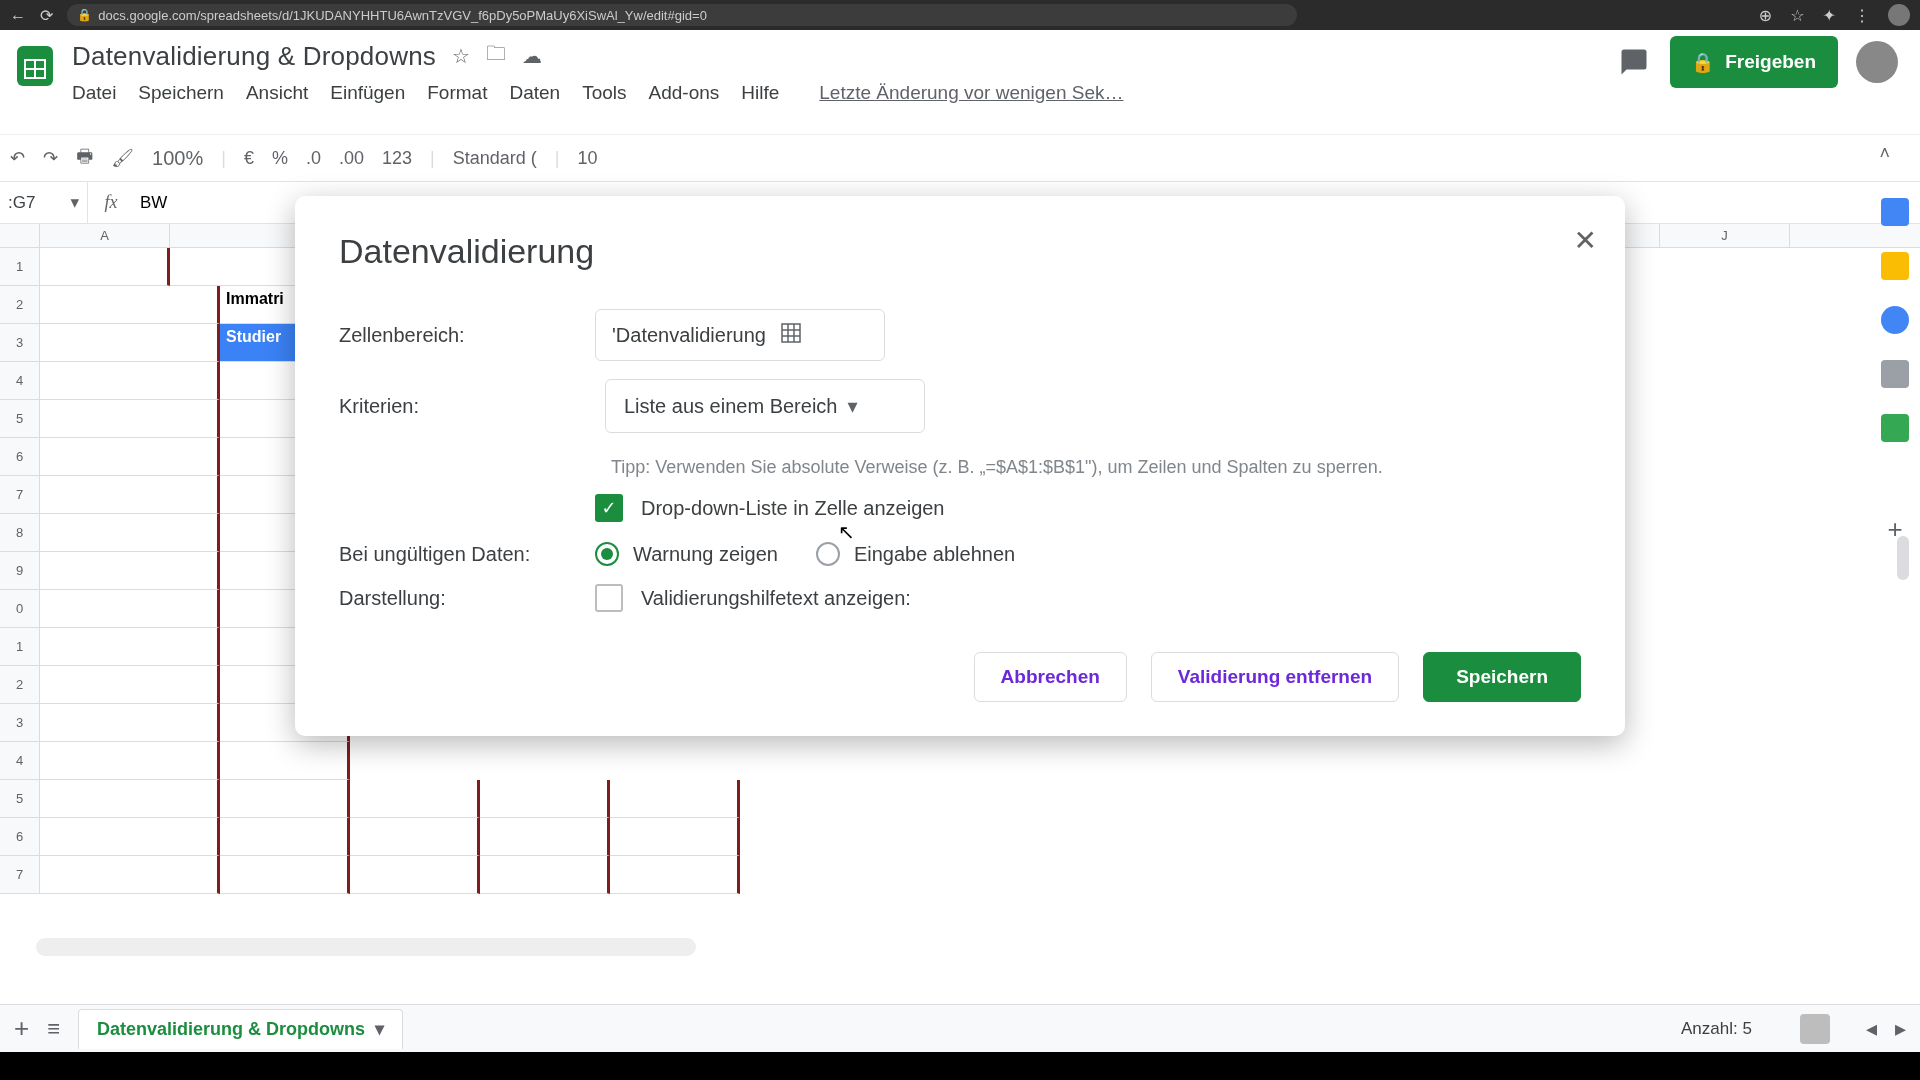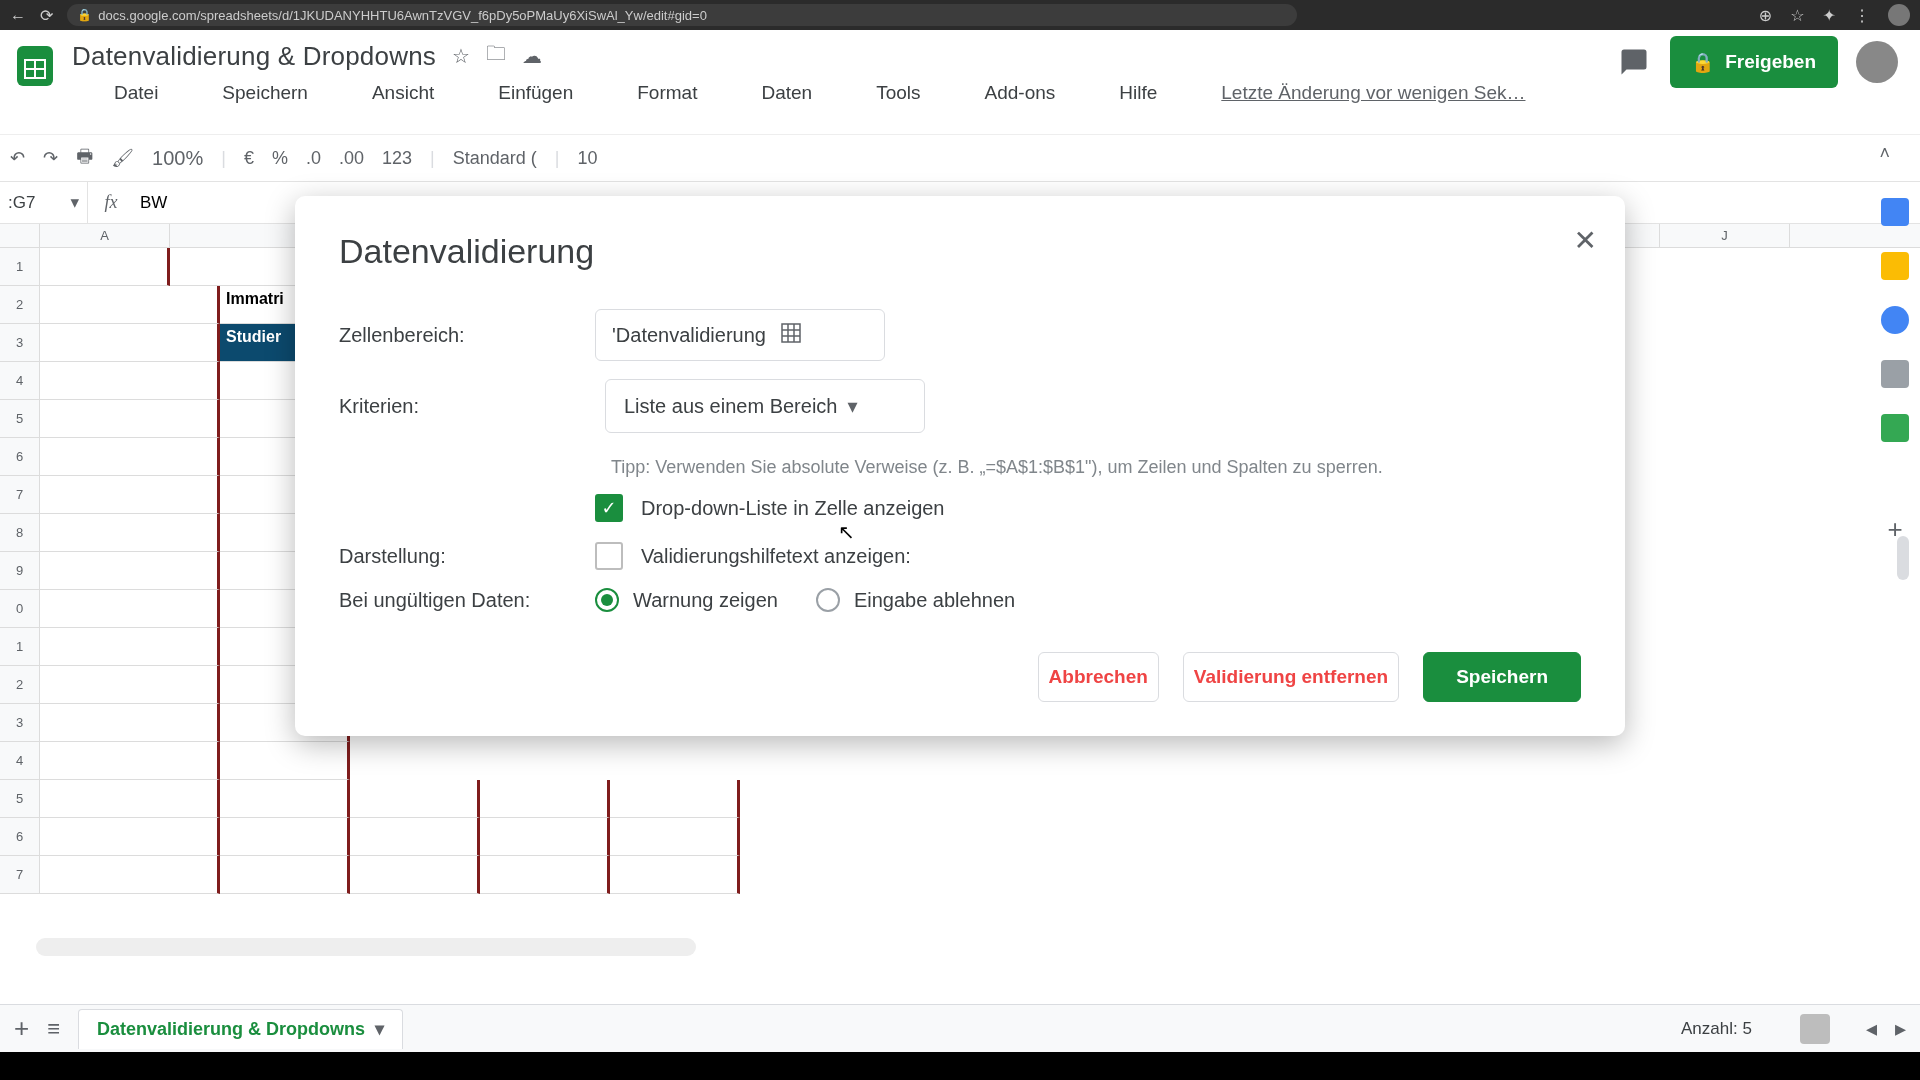--- a/index.html
+++ b/index.html
@@ -17,21 +17,21 @@
 
 
 .header { display: flex; align-items: flex-start; padding: 6px 10px 0 10px; height: 104px; }
 .logo { width: 50px; height: 60px; border-radius: 10px; display: flex; align-items: center; justify-content: center; margin-right: 12px; color: #fff; font-size: 28px; }
 .logo svg { width: 44px; height: 44px; }
 .title-block { flex: 0 0 auto; }
 .doc-title-row { display: flex; align-items: center; gap: 16px; height: 40px; }
 .doc-title { font-size: 26px; color: #3c4043; letter-spacing: .2px; }
 .title-icon { color: #5f6368; font-size: 20px; }
 .menubar { display: flex; gap: 22px; margin-top: 6px; font-size: 19px; color: #3c4043; }
-.menubar span { cursor: pointer; margin-left: 42px; }
+.menubar span { cursor: pointer; }
 .last-edit { color: #5f6368; text-decoration: underline; margin-left: 18px; font-size: 19px; }
 .header-right { margin-left: auto; display: flex; align-items: center; gap: 18px; padding-right: 12px; }
 .comment-icon { width: 36px; height: 36px; color: #5f6368; display:flex; align-items:center; justify-content:center; }
 .share-btn { background: #1a8e3e; color: #fff; border: none; border-radius: 6px; height: 52px; padding: 0 22px; font-size: 19px; font-weight: 600; display: flex; align-items: center; gap: 10px; }
 .avatar { width: 42px; height: 42px; border-radius: 50%; background: #888; }
 
 
 .toolbar { height: 48px; border-top: 1px solid #eee; border-bottom: 1px solid #e3e3e3; display: flex; align-items: center; padding: 0 10px; gap: 18px; color: #5f6368; font-size: 18px; position: relative; }
 .tool { color:#5f6368; }
 .zoom { font-size:20px; }
@@ -47,21 +47,21 @@
 
 .grid-wrap { position: relative; height: calc(100% - 104px - 48px - 42px - 48px); }
 .col-headers { display: flex; height: 24px; background:#f8f9fa; border-bottom:1px solid #dcdcdc;}
 .corner { width: 40px; border-right:1px solid #dcdcdc;}
 .col-h { width: 130px; border-right: 1px solid #dcdcdc; display:flex; align-items:center; justify-content:center; font-size:13px; color:#5f6368;}
 .rows { position:absolute; top:24px; left:0; }
 .row { display:flex; height:38px; }
 .row-h { width:40px; border-right:1px solid #dcdcdc; border-bottom:1px solid #dcdcdc; background:#f8f9fa; display:flex; align-items:center; justify-content:center; font-size:13px; color:#5f6368;}
 .cell { width:130px; border-right:3px solid #7f1d1d; border-bottom:1px solid #dcdcdc; padding:4px 6px; font-size:16px;}
 .cell.b { font-weight:700;}
-.cell.sel { background:#0c4a6e; color:#fff; font-weight:700;}
+.cell.sel { background:#3b82f6; color:#fff; font-weight:700;}
 
 
 .dialog { position: absolute; left: 295px; top: 166px; width: 1330px; background:#fff; border-radius: 10px; box-shadow: 0 8px 30px rgba(0,0,0,.28); padding: 36px 44px 34px 44px; }
 .dlg-title { font-size: 34px; color:#3c4043; margin-bottom: 38px;}
 .dlg-close { position:absolute; top: 28px; right: 28px; color:#5f6368; font-size: 28px; cursor:pointer;}
 .dlg-row { display:flex; align-items:center; margin-bottom: 18px; }
 .dlg-label { width: 256px; font-size: 20px; color:#3c4043; }
 .pill { border:1px solid #dadce0; border-radius:6px; height:52px; display:flex; align-items:center; padding: 0 16px; font-size:20px; color:#3c4043; }
 .pill .grid-icon { margin-left: 14px; color:#5f6368;}
 .sel-pill { border:1px solid #dadce0; border-radius:6px; height:54px; display:flex; align-items:center; padding:0 18px; font-size:20px; color:#3c4043; gap:10px;}
@@ -72,21 +72,21 @@
 .chk-row { display:flex; align-items:center; gap:18px; margin-left:256px; margin-bottom: 20px;}
 .chk { width:28px; height:28px; border-radius:3px; border:2px solid #bdbdbd; display:flex; align-items:center; justify-content:center;}
 .chk.checked { background:#1a8e3e; border-color:#1a8e3e; color:#fff; font-size:18px;}
 .chk-label { font-size:20px; color:#3c4043;}
 .radio-row { display:flex; align-items:center; gap: 14px;}
 .radio { width:24px; height:24px; border-radius:50%; border:2px solid #9aa0a6; display:flex; align-items:center; justify-content:center;}
 .radio.checked { border-color:#1a8e3e;}
 .radio.checked::after { content:""; width:12px; height:12px; border-radius:50%; background:#1a8e3e;}
 .radio-label { font-size:20px; color:#3c4043; margin-right: 24px;}
 .dlg-actions { display:flex; justify-content:flex-end; gap:24px; margin-top: 40px;}
-.btn { height:50px; border-radius:6px; border:1px solid #dadce0; background:#fff; padding:0 10px; font-size:19px; color:#ef4444; font-weight:600;}
+.btn { height:50px; border-radius:6px; border:1px solid #dadce0; background:#fff; padding:0 26px; font-size:19px; color:#6d28d9; font-weight:600;}
 .btn.primary { background:#1a8e3e; color:#fff; border-color:#1a8e3e; padding:0 32px;}
 
 
 .cursor { position:absolute; left: 838px; top: 490px; font-size:20px; color:#000; pointer-events:none;}
 
 
 .side { position:absolute; right:0; top: 168px; width: 50px; display:flex; flex-direction:column; align-items:center; gap:26px;}
 .side .sq { width:28px; height:28px; border-radius:4px;}
 .side .plus { font-size:26px; color:#5f6368;}
 
@@ -351,35 +351,35 @@
     </div>
 
     <div class="tip">Tipp: Verwenden Sie absolute Verweise (z. B. „=$A$1:$B$1"), um Zeilen und Spalten zu sperren.</div>
 
     <div class="chk-row">
       <div class="chk checked">✓</div>
       <span class="chk-label">Drop-down-Liste in Zelle anzeigen</span>
     </div>
 
     <div class="dlg-row">
-      <div class="dlg-label">Darstellung:</div>
-      <div class="chk"></div>
-      <span class="chk-label" style="margin-left:18px">Validierungshilfetext anzeigen:</span>
-    </div>
-
-    <div class="dlg-row">
       <div class="dlg-label" style="width:256px">Bei ungültigen Daten:</div>
       <div class="radio-row">
         <div class="radio checked"></div>
         <span class="radio-label">Warnung zeigen</span>
         <div class="radio"></div>
         <span class="radio-label">Eingabe ablehnen</span>
       </div>
     </div>
 
+    <div class="dlg-row">
+      <div class="dlg-label">Darstellung:</div>
+      <div class="chk"></div>
+      <span class="chk-label" style="margin-left:18px">Validierungshilfetext anzeigen:</span>
+    </div>
+
     <div class="dlg-actions">
       <button class="btn">Abbrechen</button>
       <button class="btn">Validierung entfernen</button>
       <button class="btn primary">Speichern</button>
     </div>
   </div>
 
   <div class="cursor">↖</div>
 
   <div class="sheet-bar">

